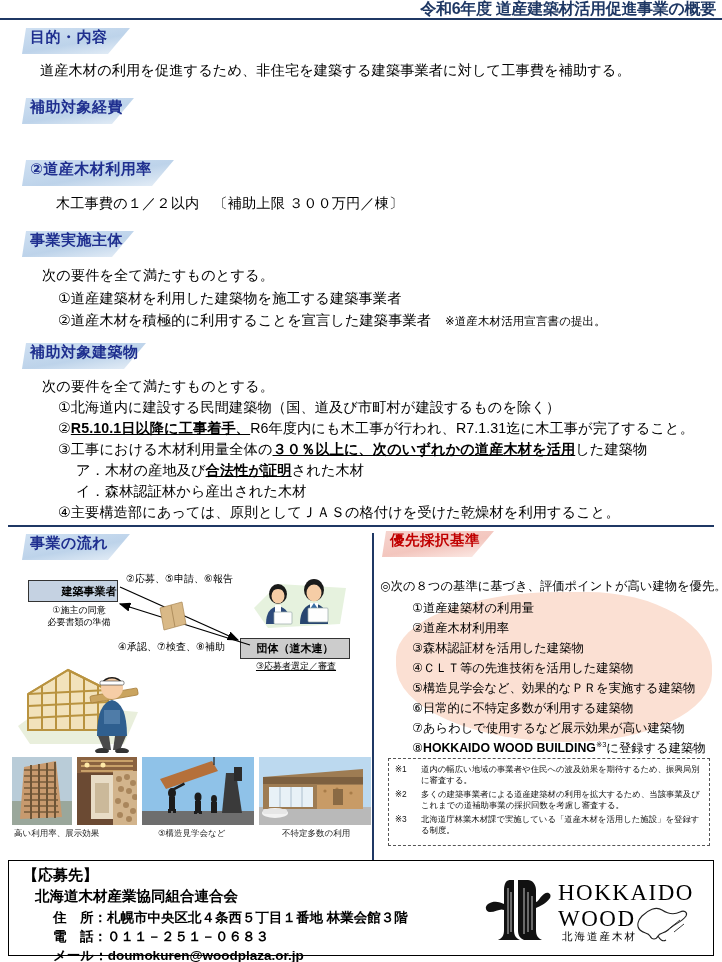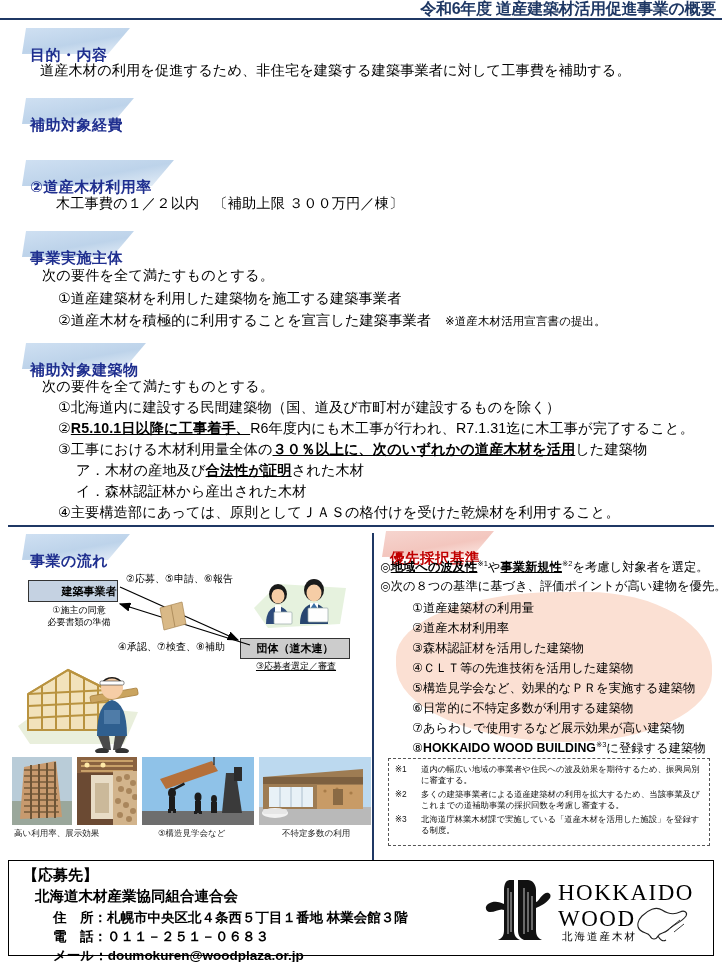--- a/index.html
+++ b/index.html
@@ -25,21 +25,21 @@
   }
   .doc-header span {
     font-size: 16px; font-weight: bold; color: #1f3864;
     letter-spacing: -0.3px; line-height: 18px;
   }
 
   
   .sec-head {
     position: absolute;
     height: 37px;
-    display: flex; align-items: flex-end;
+    display: flex; align-items: flex-start;
   }
   .sec-head .chev {
     position: absolute; left: 0; top: 0; height: 26px;
     background: linear-gradient(170deg,#cfe0f2 0%,#bdd3ea 55%,#e8f0f8 100%);
     clip-path: polygon(4px 0, 100% 0, calc(100% - 22px) 100%, 0 100%);
     z-index: 0;
   }
   .sec-head .txt {
     position: relative; z-index: 2;
     font-size: 15px; font-weight: bold; color: #1f2f8f;
@@ -419,23 +419,20 @@
     <span style="left:270px;top:0;">不特定多数の利用</span>
   </div>
 
   <div class="sec-head pri-head">
     <div class="chev"></div>
     <div class="txt">優先採択基準</div>
   </div>
 
   <div class="pri-blob"></div>
 
-  <div class="pri-line" style="left:380px; top:559px;">
-    <span>◎</span><span class="u">地域への波及性</span><sup>※1</sup><span>や</span><span class="u">事業新規性</span><sup>※2</sup><span>を考慮し対象者を選定。</span>
-  </div>
   <div class="pri-line" style="left:380px; top:578px;">◎次の８つの基準に基づき、評価ポイントが高い建物を優先。</div>
 
   <div class="pri-item" style="left:412px; top:600px;">①道産建築材の利用量</div>
   <div class="pri-item" style="left:412px; top:620px;">②道産木材利用率</div>
   <div class="pri-item" style="left:412px; top:640px;">③森林認証材を活用した建築物</div>
   <div class="pri-item" style="left:412px; top:660px;">④ＣＬＴ等の先進技術を活用した建築物</div>
   <div class="pri-item" style="left:412px; top:680px;">⑤構造見学会など、効果的なＰＲを実施する建築物</div>
   <div class="pri-item" style="left:412px; top:700px;">⑥日常的に不特定多数が利用する建築物</div>
   <div class="pri-item" style="left:412px; top:720px;">⑦あらわしで使用するなど展示効果が高い建築物</div>
   <div class="pri-item" style="left:412px; top:740px;">

